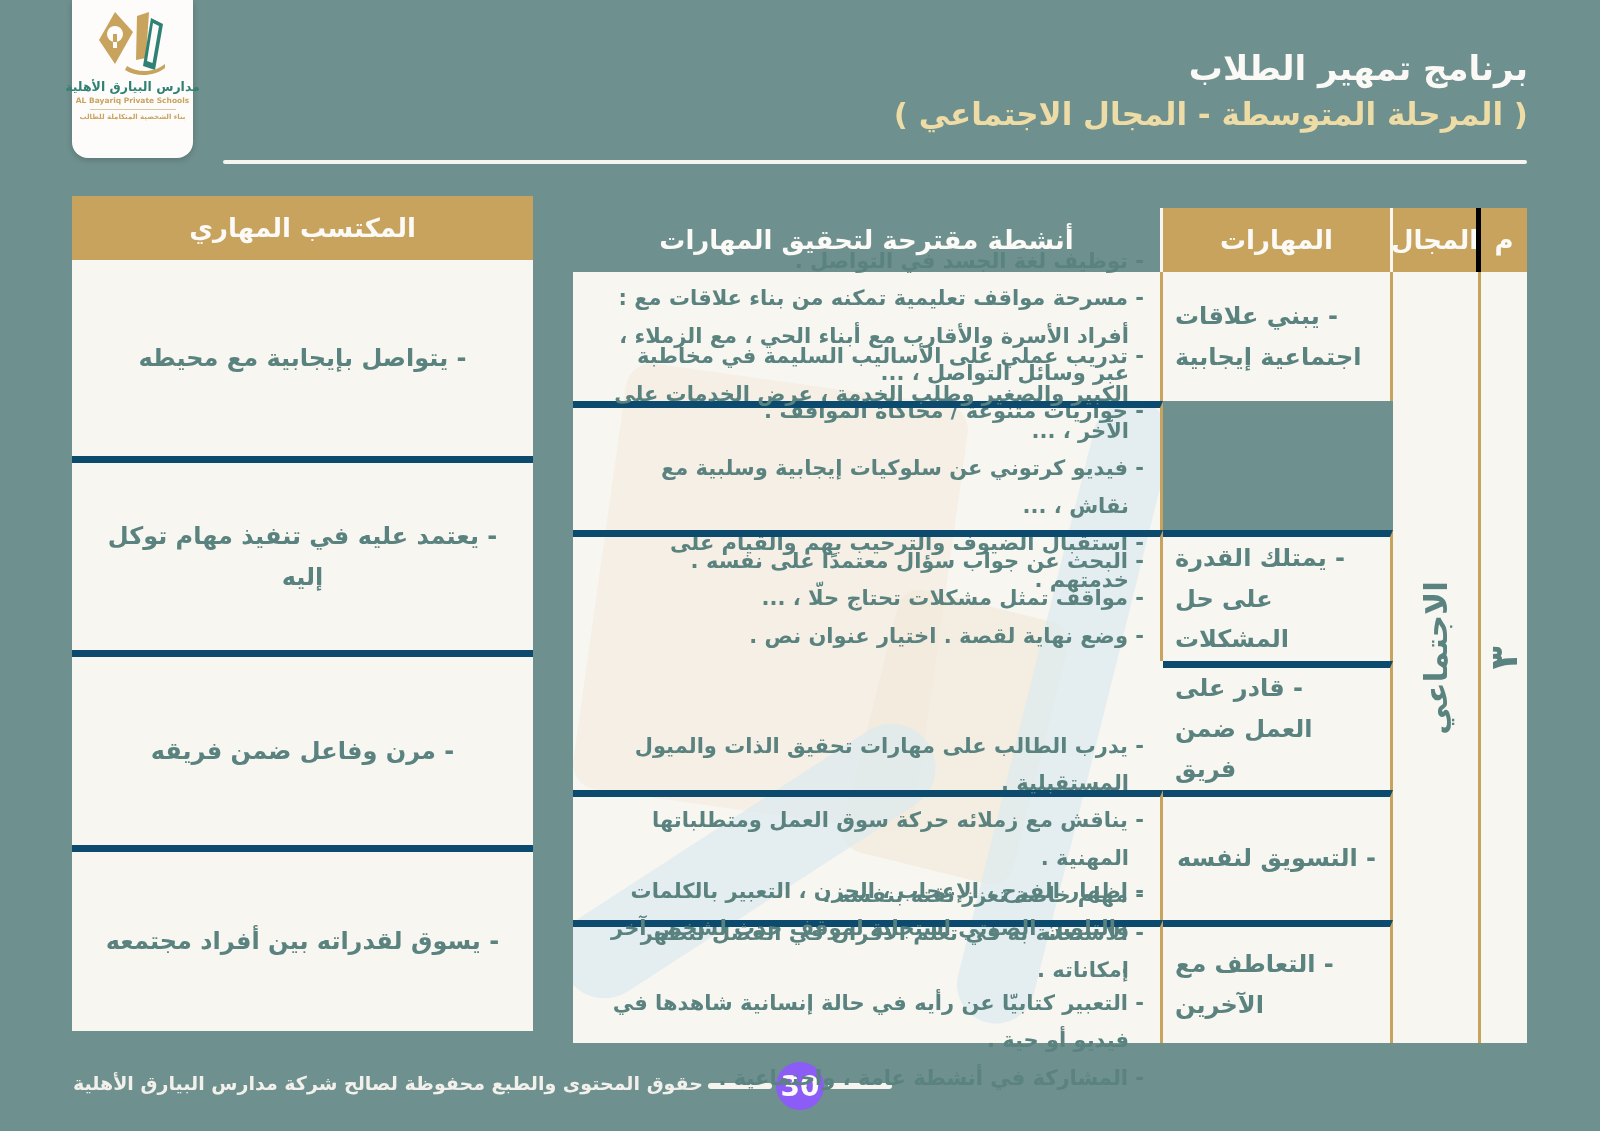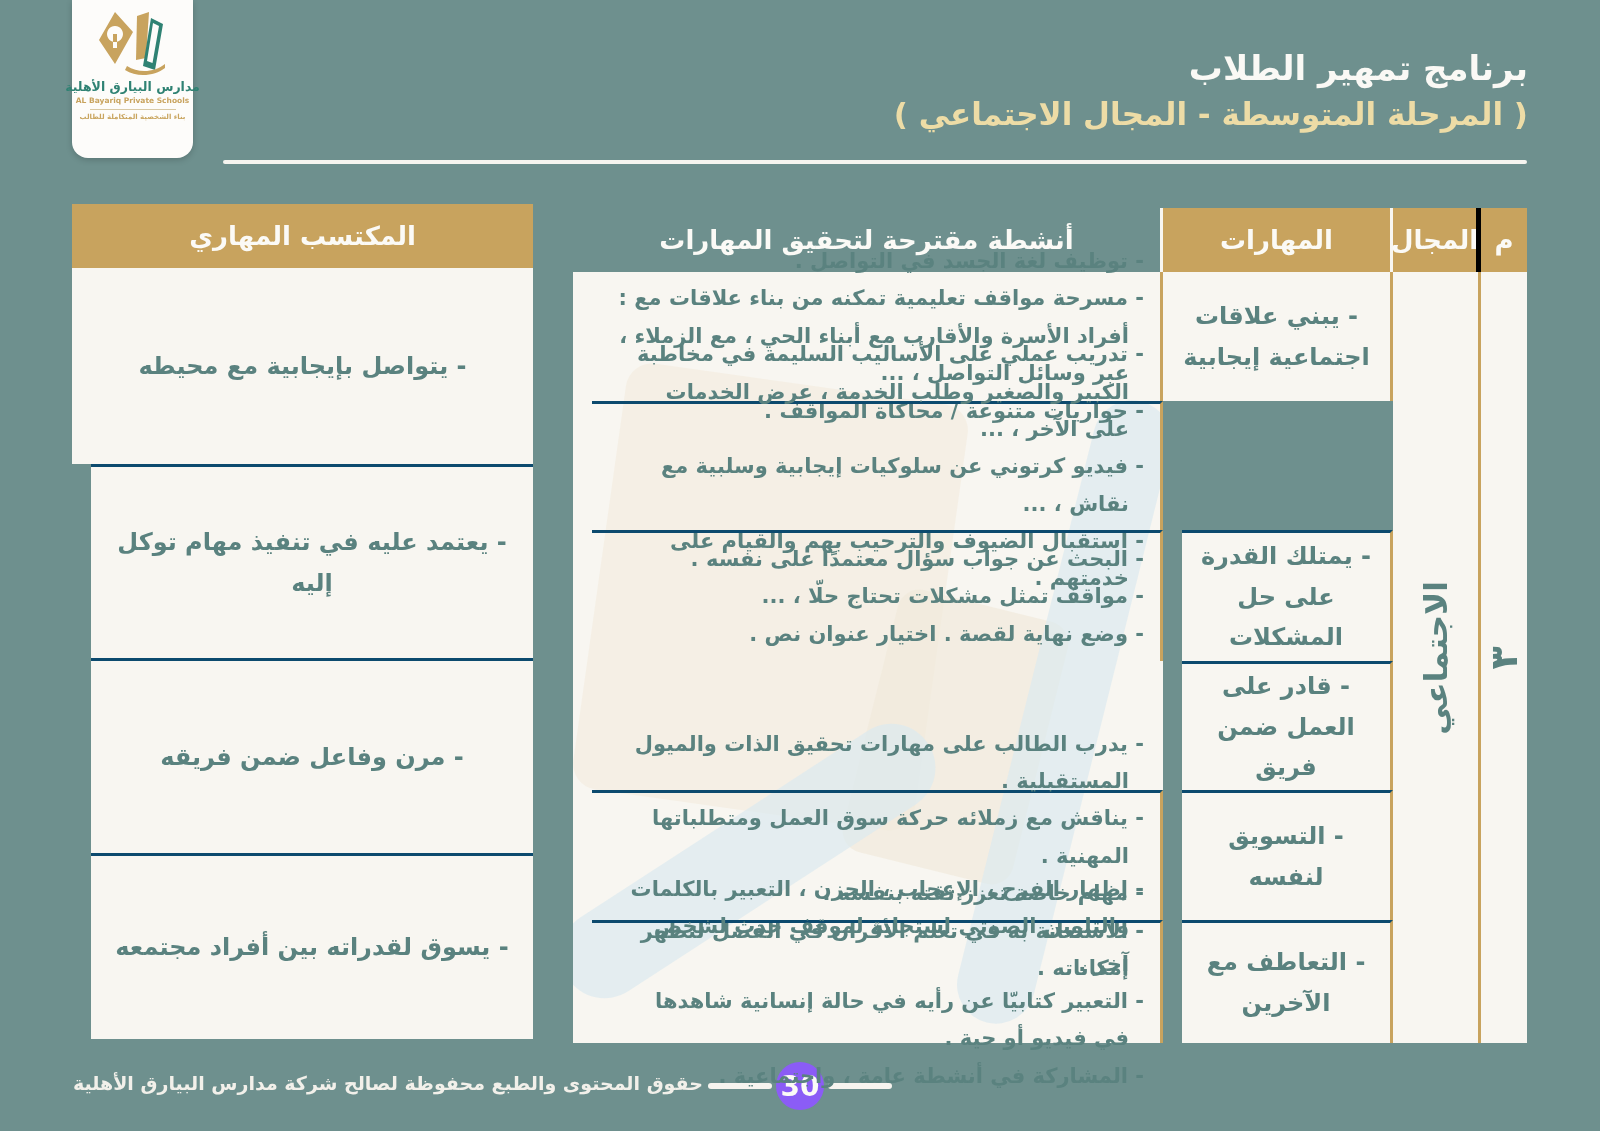--- a/index.html
+++ b/index.html
@@ -39,62 +39,62 @@
 
   
   .th{
     background:#C8A35E;color:#FBFAF6;font-weight:bold;font-size:26px;
     display:flex;align-items:center;justify-content:center;direction:rtl;
   }
   .cell{
     background:#F8F6F1;color:#5A827F;font-weight:bold;direction:rtl;
     position:relative;z-index:1;
   }
-  .bt{border-top:3px solid #0c4a6e;margin-left:19px;}
+  .bt{border-top:7px solid #0c4a6e;}
 
   
   .main-table{
     position:absolute;left:573px;top:208px;width:954px;height:835px;
     display:grid;direction:ltr;
     grid-template-columns:590px 230px 88px 46px;
     grid-template-rows:64px 129px 129px 131px 129px 130px 123px;
   }
   .th-sep{border-right:5px solid #000000;}
   .col-act{grid-column:1;border-right:3px solid #C8A35E;background:transparent;}
   .col-skill{grid-column:2;border-right:3px solid #C8A35E;}
   .col-domain{grid-column:3;grid-row:2 / span 6;border-right:3px solid #C8A35E;}
   .col-index{grid-column:4;grid-row:2 / span 6;}
 
   .act-cell{
     display:flex;flex-direction:column;justify-content:center;
     padding:8px 16px 8px 26px;font-size:21px;line-height:1.78;text-align:right;
   }
   .act-line{padding-right:15px;text-indent:-15px;}
   .skill-cell{
-    display:flex;align-items:center;justify-content:center;text-align:center;
+    display:flex;align-items:center;justify-content:center;text-align:left;
     font-size:24px;line-height:1.7;padding:0 12px;
   }
   .domain-cell,.index-cell{display:flex;align-items:center;justify-content:center;}
   .domain-text{transform:rotate(-90deg);font-size:31px;white-space:nowrap;color:#5A827F;font-weight:bold;}
   .index-text{transform:rotate(-90deg);font-size:38px;color:#5A827F;font-weight:bold;}
 
   
   .watermark{
     position:absolute;left:0;top:64px;width:590px;height:771px;
     background:#F8F6F1;overflow:hidden;z-index:0;
   }
   .wm{position:absolute;opacity:.7;}
   .wm-beige-1{left:25px;top:110px;width:345px;height:430px;background:#F3EDE0;border-radius:26px;transform:rotate(8deg);}
   .wm-beige-2{left:295px;top:330px;width:175px;height:270px;background:#F1EADB;border-radius:22px;transform:rotate(14deg);}
   .wm-blue-1{left:452px;top:120px;width:78px;height:640px;background:#DBEAEF;border-radius:45px;transform:rotate(14deg);}
   .wm-blue-2{left:-40px;top:545px;width:430px;height:88px;background:#DBEAEF;border-radius:45px;transform:rotate(-33deg);}
 
   
   .acq-table{
-    position:absolute;left:72px;top:204px;width:461px;height:835px;
+    position:absolute;left:72px;top:196px;width:461px;height:835px;
     display:grid;grid-template-rows:64px 196px 194px 195px 186px;border-radius:14px;
   }
   .acq-cell{
     display:flex;align-items:center;justify-content:center;text-align:center;
     font-size:24px;line-height:1.7;padding:0 24px;
   }
 
   
   .footer-text{
     position:absolute;left:73px;top:1072px;

